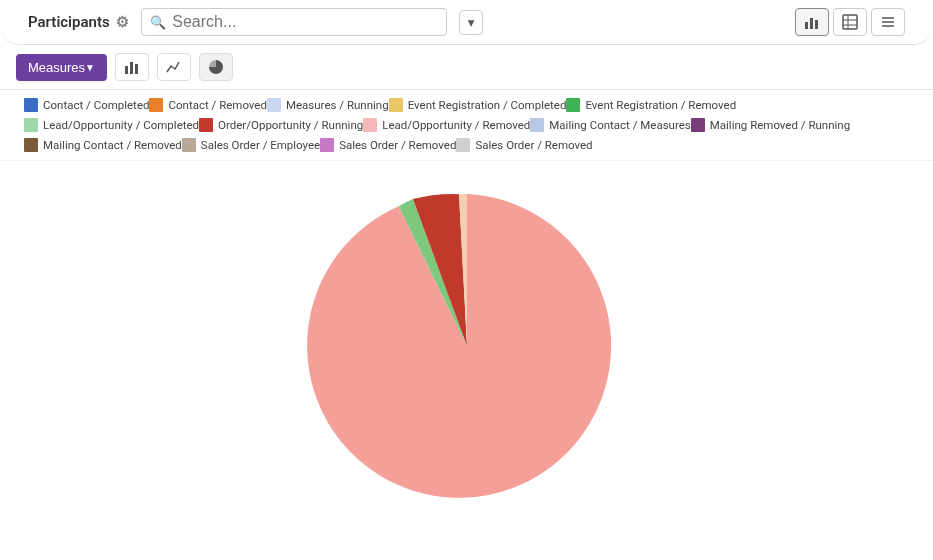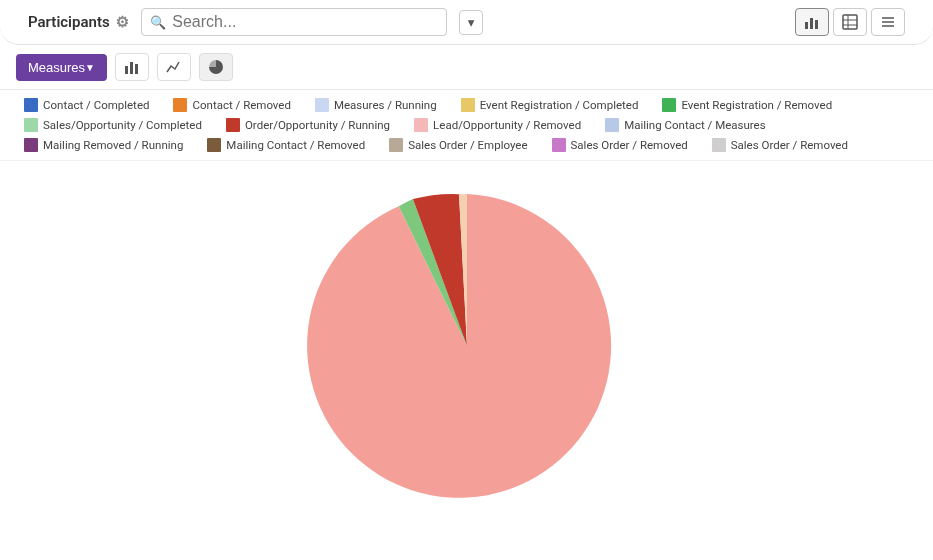--- a/index.html
+++ b/index.html
@@ -101,21 +101,21 @@
       justify-content: center;
     }
     .toolbar-icon-btn.active {
       background: #f0f0f0;
     }
 
     .legend {
       display: flex;
       flex-wrap: wrap;
       padding: 8px 24px;
-      gap: 6px 24px;
+      gap: 6px 0;
       font-size: 11.5px;
       color: #444;
       border-bottom: 1px solid #f0f0f0;
     }
     .legend-item {
       display: flex;
       align-items: center;
       gap: 5px;
     }
     .legend-color {
@@ -225,21 +225,21 @@
     <div class="legend-item">
       <div class="legend-color" style="background:#e8c766"></div>
       <span>Event Registration / Completed</span>
     </div>
     <div class="legend-item">
       <div class="legend-color" style="background:#3db356"></div>
       <span>Event Registration / Removed</span>
     </div>
     <div class="legend-item">
       <div class="legend-color" style="background:#9dd9a8"></div>
-      <span>Sales/Opportunity / Completed</span>
+      <span>Lead/Opportunity / Completed</span>
     </div>
     <div class="legend-item">
       <div class="legend-color" style="background:#c0392b"></div>
       <span>Order/Opportunity / Running</span>
     </div>
     <div class="legend-item">
       <div class="legend-color" style="background:#f4b8b8"></div>
       <span>Lead/Opportunity / Removed</span>
     </div>
     <div class="legend-item">

